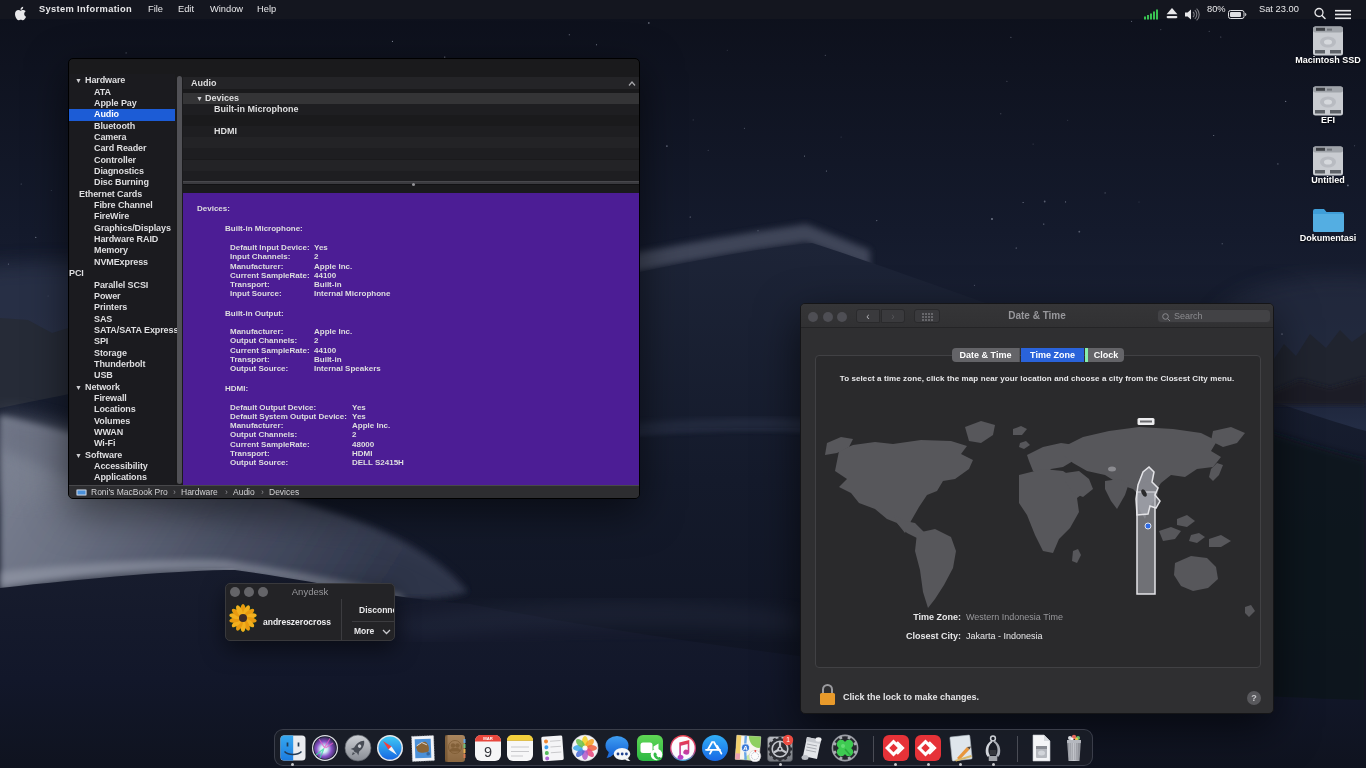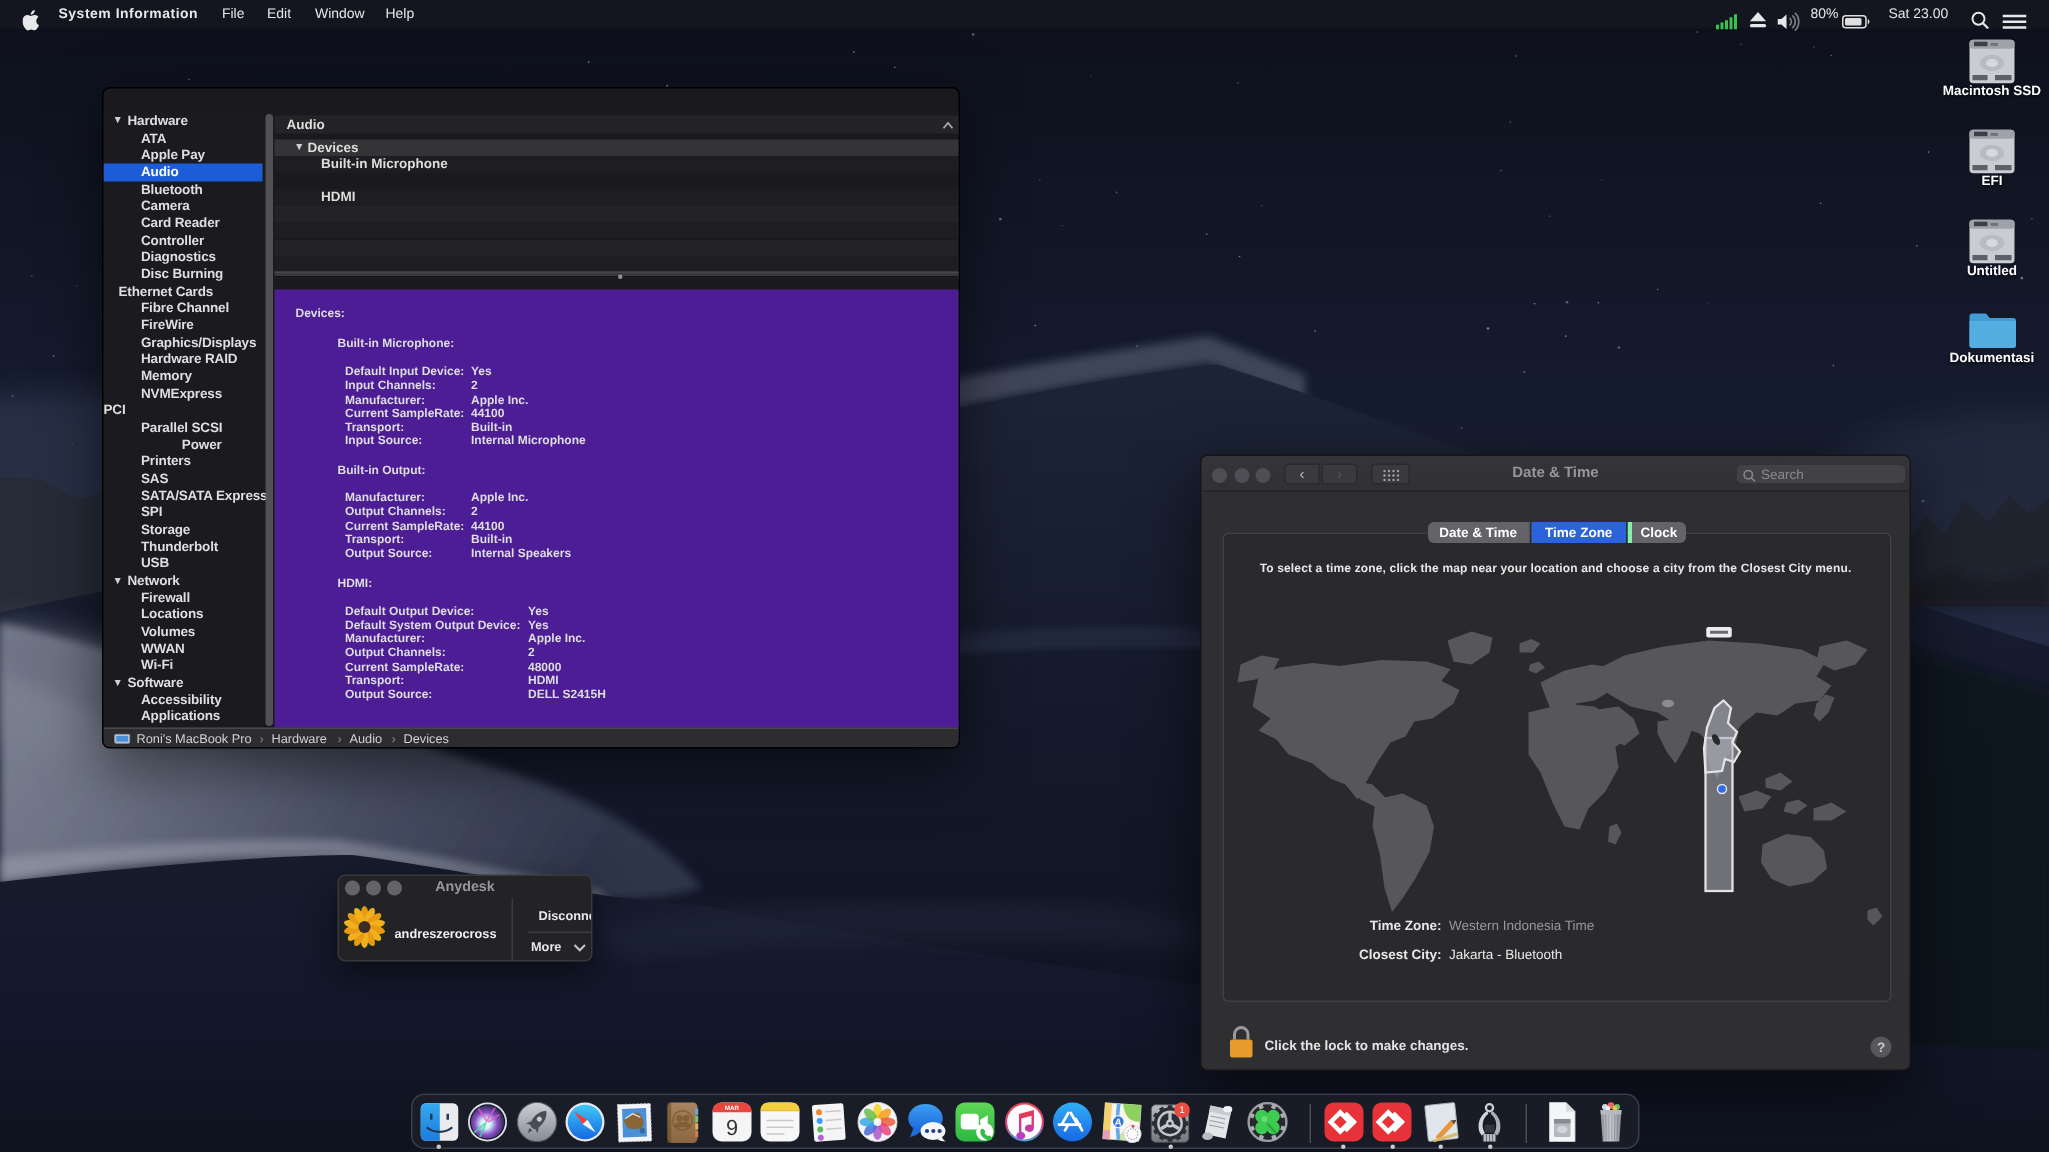--- a/index.html
+++ b/index.html
@@ -301,21 +301,21 @@
         <div class="srow" style="top:103.35px;padding-left:25px;">Disc Burning</div>
         <div class="srow" style="top:114.70px;padding-left:10px;">Ethernet Cards</div>
         <div class="srow" style="top:126.05px;padding-left:25px;">Fibre Channel</div>
         <div class="srow" style="top:137.40px;padding-left:25px;">FireWire</div>
         <div class="srow" style="top:148.75px;padding-left:25px;">Graphics/Displays</div>
         <div class="srow" style="top:160.10px;padding-left:25px;">Hardware RAID</div>
         <div class="srow" style="top:171.45px;padding-left:25px;">Memory</div>
         <div class="srow" style="top:182.80px;padding-left:25px;">NVMExpress</div>
         <div class="srow" style="top:194.15px;">PCI</div>
         <div class="srow" style="top:205.50px;padding-left:25px;">Parallel SCSI</div>
-        <div class="srow" style="top:216.85px;padding-left:25px;text-align:center;">Power</div>
+        <div class="srow" style="top:216.85px;padding-left:25px;">Power</div>
         <div class="srow" style="top:228.20px;padding-left:25px;">Printers</div>
         <div class="srow" style="top:239.55px;padding-left:25px;">SAS</div>
         <div class="srow" style="top:250.90px;padding-left:25px;">SATA/SATA Express</div>
         <div class="srow" style="top:262.25px;padding-left:25px;">SPI</div>
         <div class="srow" style="top:273.60px;padding-left:25px;">Storage</div>
         <div class="srow" style="top:284.95px;padding-left:25px;">Thunderbolt</div>
         <div class="srow" style="top:296.30px;padding-left:25px;">USB</div>
         <div class="srow g" style="top:307.65px;padding-left:16px"><span class="tri" style="font-size:7px;color:#cfcfd2">▼</span>Network</div>
         <div class="srow" style="top:319.00px;padding-left:25px;">Firewall</div>
         <div class="srow" style="top:330.35px;padding-left:25px;">Locations</div>
@@ -468,34 +468,34 @@
         <rect x="322" y="137" width="18" height="102" fill="rgba(170,172,180,0.55)" stroke="#e4e4e8" stroke-width="1.5"></rect>
         <path d="M322,160 L321,144 L323,130 L328,117 L334,112 L339,117 L337,127 L343,133 L340,140 L345,146 L341,153 L335,151 L333,159 Z" fill="rgba(170,172,180,0.55)" stroke="#e4e4e8" stroke-width="1.5"></path>
         <ellipse cx="329" cy="138" rx="2.2" ry="4" fill="#2a2a2c" transform="rotate(-28 329 138)"></ellipse>
         <circle cx="333" cy="171" r="3" fill="#2f6be4" stroke="#dfe4ee" stroke-width="1"></circle>
         <rect x="322.5" y="63" width="17" height="7" rx="1.5" fill="#ececee"></rect>
         <rect x="325" y="65.5" width="12" height="2" fill="#6a6a6e"></rect>
       </svg>
   <div style="position:absolute;left:60px;top:308px;width:100px;text-align:right;font-size:9px;font-weight:bold;color:#e8e8ea">Time Zone:</div>
   <div style="position:absolute;left:165px;top:308px;font-size:9px;color:#97979b">Western Indonesia Time</div>
   <div style="position:absolute;left:60px;top:327px;width:100px;text-align:right;font-size:9px;font-weight:bold;color:#e8e8ea">Closest City:</div>
-  <div style="position:absolute;left:165px;top:327px;font-size:9px;color:#e8e8ea">Jakarta - Bluetooth</div>
+  <div style="position:absolute;left:165px;top:327px;font-size:9px;color:#e8e8ea">Jakarta - Indonesia</div>
   <svg style="position:absolute;left:18px;top:379px" width="17" height="24" viewBox="0 0 17 24">
         <path d="M4,10 L4,6.5 A4.5,4.5 0 0 1 13,6.5 L13,10" fill="none" stroke="#9a9a9e" stroke-width="2"></path>
         <rect x="1" y="10" width="15" height="12" rx="1.5" fill="#e89a2b"></rect>
       </svg>
   <div style="position:absolute;left:42px;top:388px;font-size:9px;font-weight:bold;color:#e4e4e6">Click the lock to make changes.</div>
   <div style="position:absolute;left:446px;top:387px;width:14px;height:14px;border-radius:50%;background:#58585c;color:#c9c9cc;text-align:center;line-height:14px;font-size:9px;font-weight:bold">?</div>
 </div>
 
 <div id="ad">
   <div class="tl" style="left:4px;top:8px;background:#646468"></div>
   <div class="tl" style="left:18px;top:8px;background:#646468"></div>
   <div class="tl" style="left:32px;top:8px;background:#646468"></div>
-  <div style="position:absolute;top:2px;width:100%;text-align:center;color:#98989c;font-size:9.5px;font-weight:bold">Anydesk</div>
+  <div style="position:absolute;top:2px;width:100%;text-align:center;color:#98989c;font-size:9.5px;font-weight:normal">Anydesk</div>
   <svg style="position:absolute;left:3px;top:20px" width="28" height="28" viewBox="0 0 28 28">
     <circle cx="14" cy="14" r="13.5" fill="#17301f"></circle>
     <g transform="translate(14,14)">
           <g id="petals">
             <ellipse cx="0" cy="-8" rx="2.6" ry="6" fill="#e89a10" transform="rotate(0)"></ellipse>
             <ellipse cx="0" cy="-8" rx="2.6" ry="6" fill="#f2b01e" transform="rotate(25.714285714285715)"></ellipse>
             <ellipse cx="0" cy="-8" rx="2.6" ry="6" fill="#e89a10" transform="rotate(51.42857142857143)"></ellipse>
             <ellipse cx="0" cy="-8" rx="2.6" ry="6" fill="#f2b01e" transform="rotate(77.14285714285714)"></ellipse>
             <ellipse cx="0" cy="-8" rx="2.6" ry="6" fill="#e89a10" transform="rotate(102.85714285714286)"></ellipse>
             <ellipse cx="0" cy="-8" rx="2.6" ry="6" fill="#f2b01e" transform="rotate(128.57142857142858)"></ellipse>

